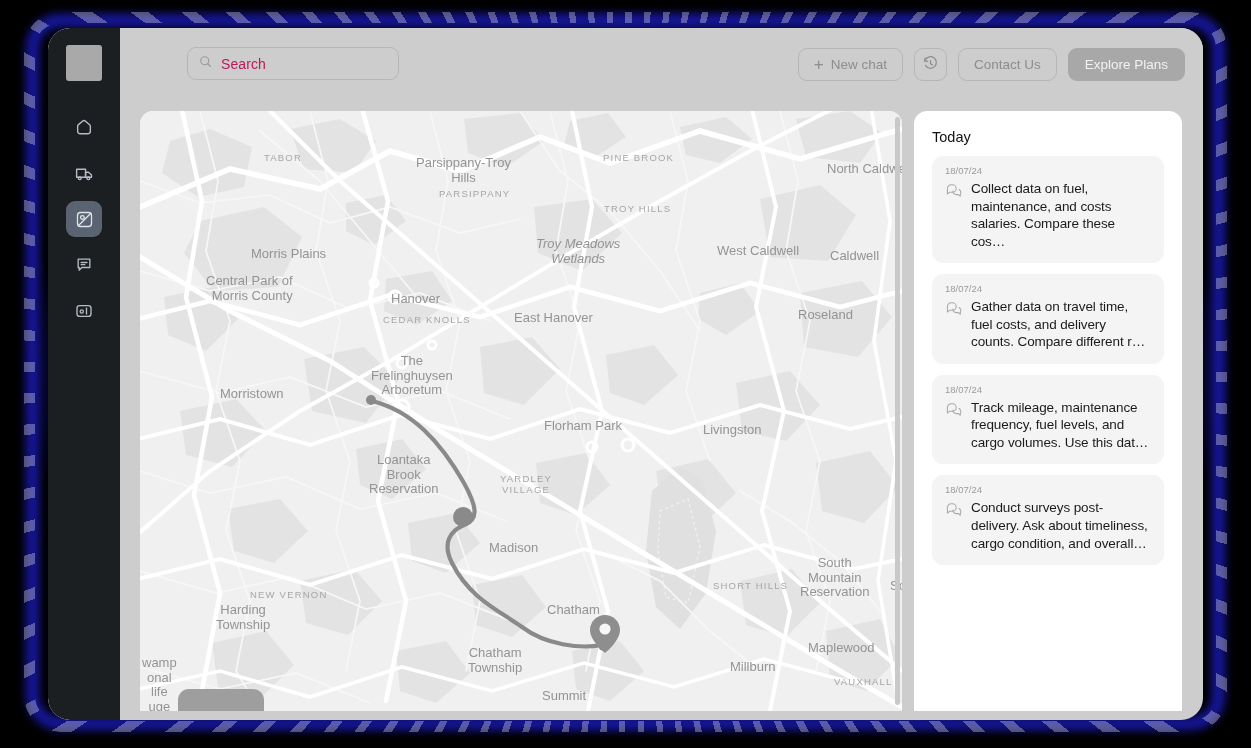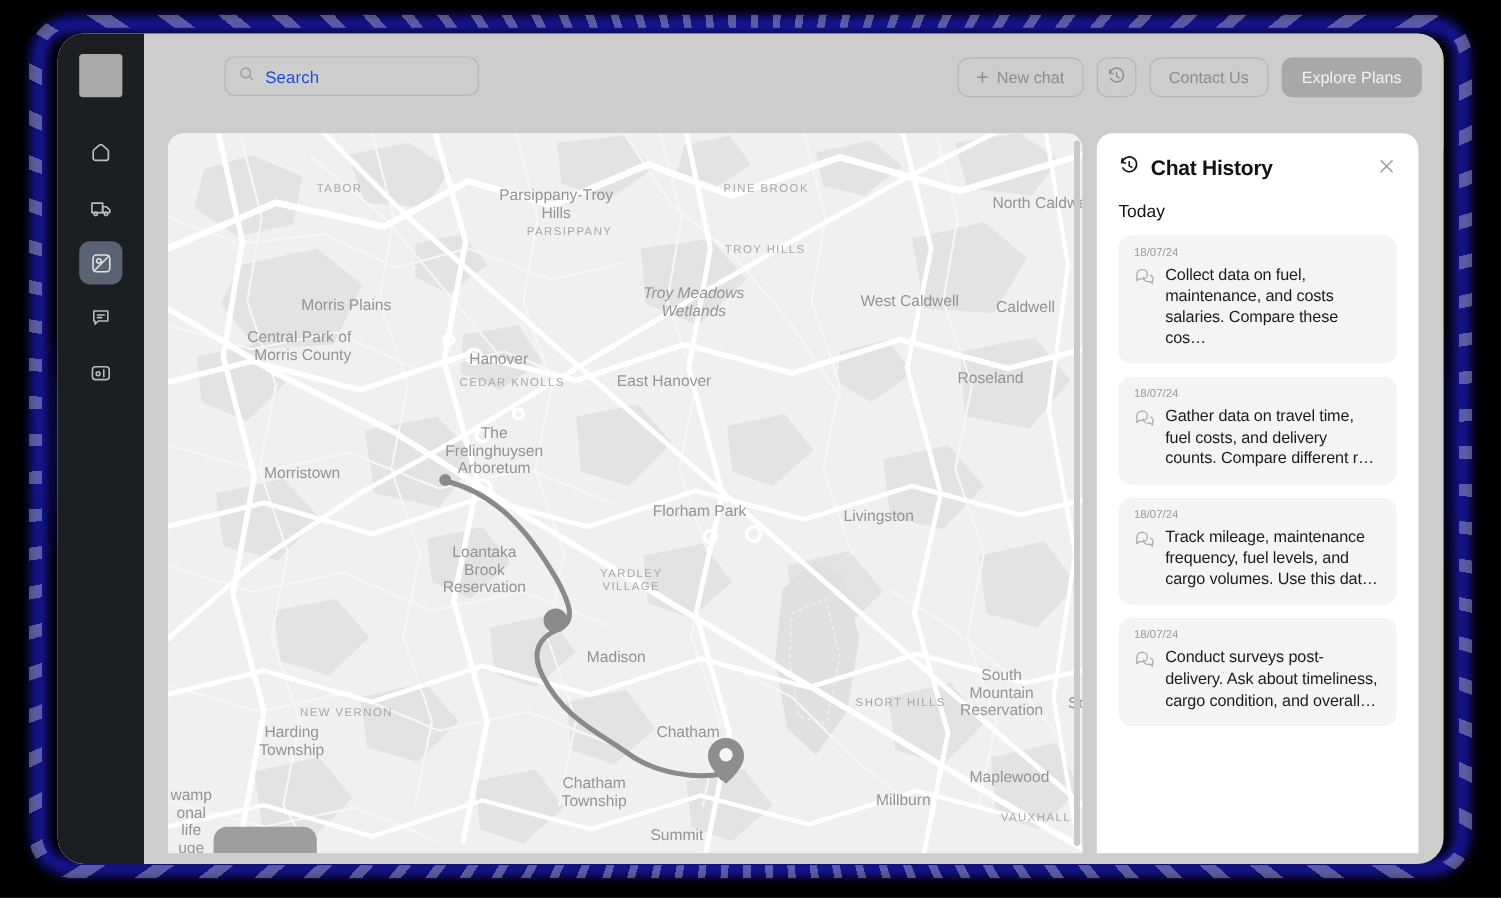--- a/index.html
+++ b/index.html
@@ -92,21 +92,21 @@
   }
   #search {
     position: absolute; left: 67px; top: 19px;
     width: 212px; height: 33px;
     border: 1px solid #b6b6b6;
     border-radius: 9px;
     display: flex; align-items: center;
     padding: 0 10px; gap: 8px;
     background: transparent;
   }
-  #search .ph { font-size: 14px; color: #1d4ed8; letter-spacing: .1px; }
+  #search .ph { font-size: 14px; color: #be185d; letter-spacing: .1px; }
 
   .top-right {
     position: absolute; right: 18px; top: 20px;
     display: flex; align-items: center; gap: 11px;
   }
   .btn {
     height: 33px;
     border-radius: 9px;
     display: flex; align-items: center; justify-content: center;
     gap: 7px;
@@ -470,36 +470,20 @@
 onal
 life
 uge</div>
         </div>
 
       <div class="map-scroll"></div>
       <div class="bottom-chip"></div>
     </div>
 
     <div id="panel">
-      <div class="panel-head">
-        <span>
-          <svg width="18" height="18" viewBox="0 0 24 24" fill="none" stroke="#161616" stroke-width="1.8" stroke-linecap="round" stroke-linejoin="round">
-            <path d="M3.6 8.4 4.4 4.3"></path>
-            <path d="M3.6 8.4 7.8 9.1"></path>
-            <path d="M4.2 8.2A8.2 8.2 0 1 1 4.9 14.6"></path>
-            <path d="M12 7.8v4.4l2.9 1.8"></path>
-          </svg>
-        </span>
-        <span class="panel-title">Chat History</span>
-        <span class="panel-close">
-          <svg width="17" height="17" viewBox="0 0 24 24" fill="none" stroke="#9a9a9a" stroke-width="1.7" stroke-linecap="round">
-            <path d="M5.5 5.5 18.5 18.5M18.5 5.5 5.5 18.5"></path>
-          </svg>
-        </span>
-      </div>
 
       <div class="panel-sub">Today</div>
 
       <div id="chat-list">
           <div class="chat-item">
             <div class="chat-date">18/07/24</div>
             <div class="chat-row">
               <span class="bubble-icon"><svg width="17" height="17" viewBox="0 0 24 24" fill="none" stroke="#a9a9a9" stroke-width="1.5" stroke-linecap="round" stroke-linejoin="round">
   <path d="M3.4 9.2a5.4 5.4 0 0 1 5.4-5.4h1.6a5.4 5.4 0 0 1 0 10.8H6.2L3.4 17z"></path>
   <path d="M11.2 12.8a5 5 0 0 0 5 5h3l2.4 2.4v-2.6a5 5 0 0 0-1.8-7"></path>

